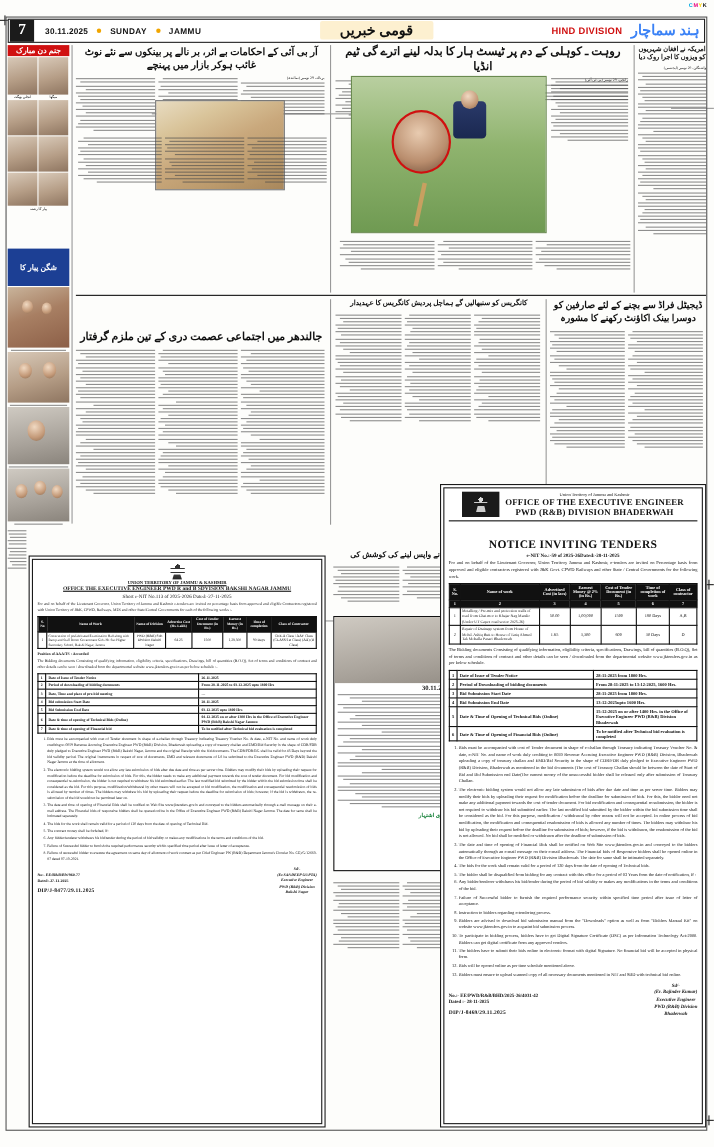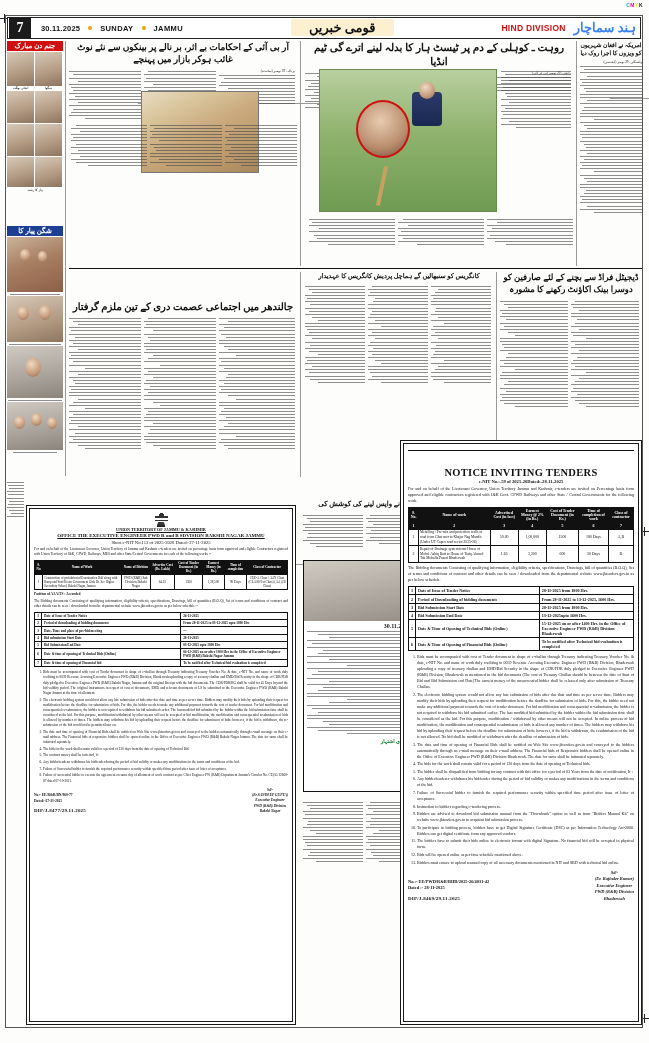--- a/index.html
+++ b/index.html
@@ -188,21 +188,21 @@
       <div class="photo portrait" style="width:27px;height:32px;"></div>
     </div>
     <div style="display:flex;gap:1px;margin-top:1px;">
       <div class="photo portrait" style="width:27px;height:30px;"></div>
       <div class="photo portrait" style="width:27px;height:30px;"></div>
     </div>
     <div style="direction:rtl;text-align:center;font-size:3.2px;margin-top:1px;">پیار کا رشتہ</div>
   </div>
 
   <div style="position:absolute;left:7px;top:226px;width:56px;height:248px;">
-    <div class="bluebar" style="font-size:7px;padding:1px 0;">شگن پیار کا</div>
+    <div class="bluebar" style="font-size:7px;padding:13px 0;">شگن پیار کا</div>
     <div class="photo wedding" style="width:56px;height:55px;margin-top:1px;">
       <div class="facebox" style="left:13px;top:12px;width:10px;height:12px;"></div>
       <div class="facebox" style="left:31px;top:14px;width:9px;height:11px;"></div>
     </div>
     <div class="urdu" style="font-size:3.2px;text-align:center;">
       <div class="uline s3" style="margin:1.5px auto;"></div>
     </div>
     <div class="photo portrait" style="width:56px;height:46px;margin-top:1px;">
       <div class="facebox" style="left:10px;top:10px;width:12px;height:14px;"></div>
       <div class="facebox" style="left:32px;top:9px;width:12px;height:15px;"></div>
@@ -1131,20 +1131,30 @@
             <div class="uline s6"></div>
             <div class="uline s1"></div>
             <div class="uline s5"></div>
       </div>
         </div>
     </div>
   </div>
 
   <div class="tender bigtender" style="left:400px;top:440px;width:242px;height:585px;">
     <div class="inner">
+      <div style="display:flex;align-items:center;justify-content:center;gap:5px;">
+        <div class="emblem-box">
+            <div class="e2"></div>
+          </div>
+        <div>
+          <div style="text-align:center;font-size:4px;">Union Territory of Jammu and Kashmir</div>
+          <div class="t-office2">OFFICE OF THE EXECUTIVE ENGINEER</div>
+          <div class="t-office2">PWD (R&amp;B) DIVISION BHADERWAH</div>
+        </div>
+      </div>
       <div style="border-top:1px solid #111;margin:3px 0 0 0;"></div>
       <div class="nit-title">NOTICE INVITING TENDERS</div>
       <div class="nit-sub">e-NIT No.:-59 of 2025-26Dated:-28-11-2025</div>
       <div class="t-body">For and on behalf of the Lieutenant Governor, Union Territory Jammu and Kashmir, e-tenders are invited on Percentage basis form approved and eligible contractors registered with J&amp;K Govt. CPWD Railways and other State / Central Governments for the following work.</div>
 
       <table class="tt">
         <thead>
           <tr>
             <th>S. No.</th>
             <th>Name of work</th>

